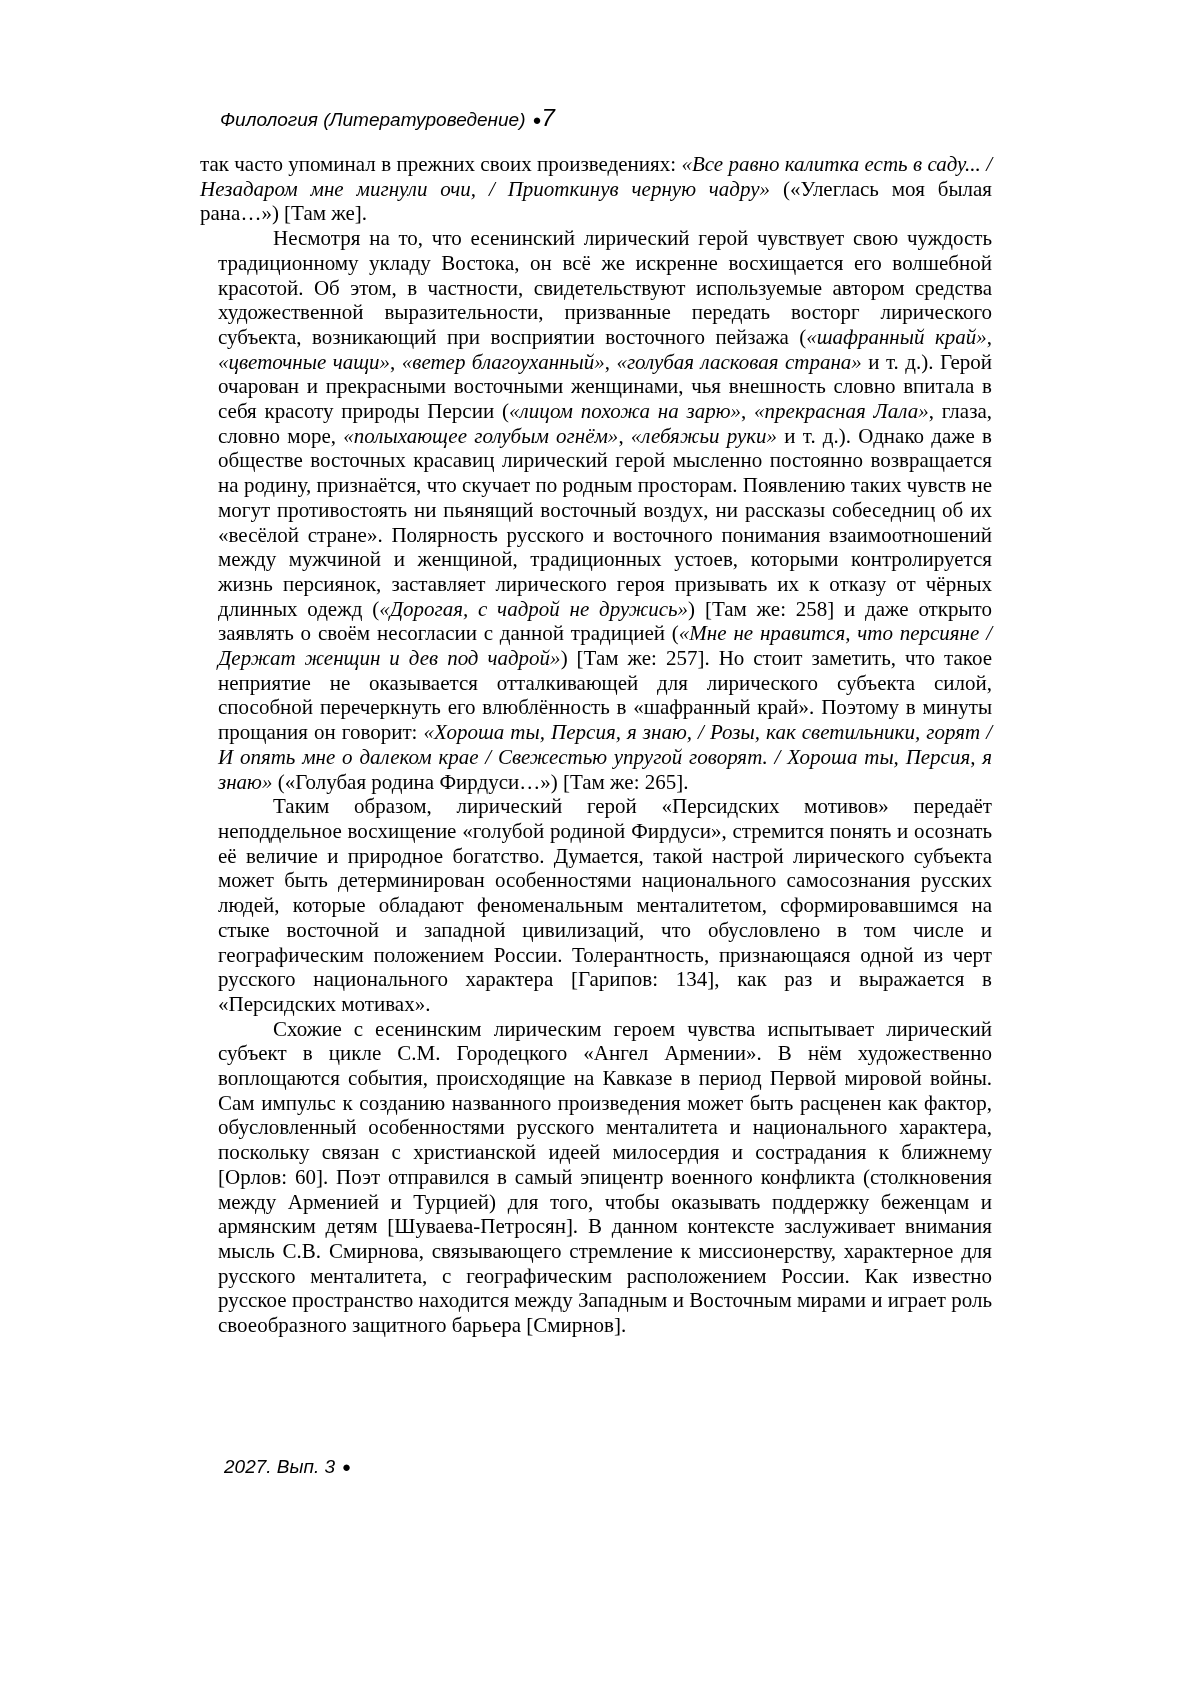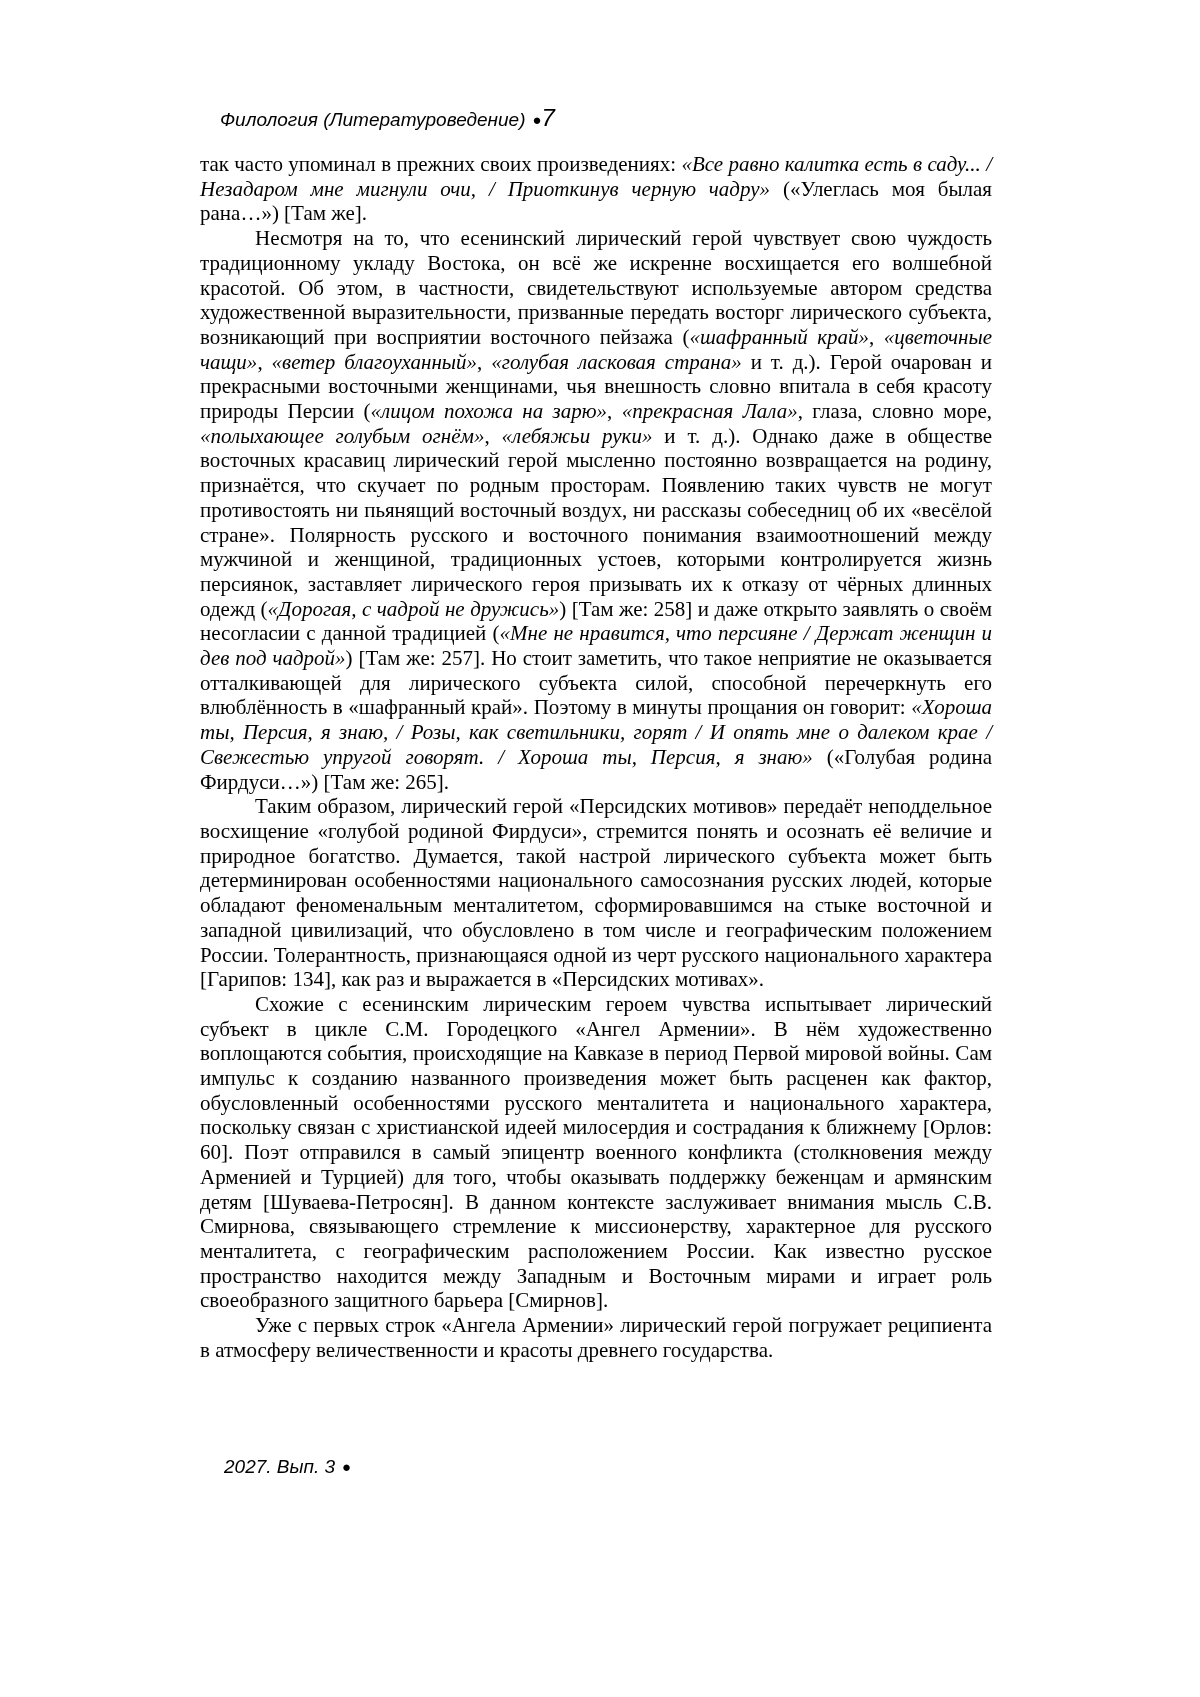--- a/index.html
+++ b/index.html
@@ -52,20 +52,21 @@
     font-size: 21px;
     line-height: 24.7px;
     text-align: justify;
   }
   .para {
     margin: 0;
     padding: 0;
   }
   .para.indent {
     text-indent: 55px;
+    margin-left: 18px;
   }
   .it {
     font-style: italic;
   }
   .page-footer {
     position: absolute;
     left: 200px;
     top: 1456px;
     font-family: "Liberation Sans", sans-serif;
     font-style: italic;
@@ -84,20 +85,19 @@
       <span>Филология (Литературоведение)</span><span class="bullet">●</span>
     </div>
     <div class="page-number">7</div>
   </div>
 
   <div class="article-body">
       <p class="para"><span>так часто упоминал в прежних своих произведениях: </span><span class="it">«Все равно калитка есть в саду... / Незадаром мне мигнули очи, / Приоткинув черную чадру»</span><span> («Улеглась моя былая рана…») [Там же].</span></p>
       <p class="para indent"><span>Несмотря на то, что есенинский лирический герой чувствует свою чуждость традиционному укладу Востока, он всё же искренне восхищается его волшебной красотой. Об этом, в частности, свидетельствуют используемые автором средства художественной выразительности, призванные передать восторг лирического субъекта, возникающий при восприятии восточного пейзажа (</span><span class="it">«шафранный край»</span><span>, </span><span class="it">«цветочные чащи»</span><span>, </span><span class="it">«ветер благоуханный»</span><span>, </span><span class="it">«голубая ласковая страна»</span><span> и т. д.). Герой очарован и прекрасными восточными женщинами, чья внешность словно впитала в себя красоту природы Персии (</span><span class="it">«лицом похожа на зарю»</span><span>, </span><span class="it">«прекрасная Лала»</span><span>, глаза, словно море, </span><span class="it">«полыхающее голубым огнём»</span><span>, </span><span class="it">«лебяжьи руки»</span><span> и т. д.). Однако даже в обществе восточных красавиц лирический герой мысленно постоянно возвращается на родину, признаётся, что скучает по родным просторам. Появлению таких чувств не могут противостоять ни пьянящий восточный воздух, ни рассказы собеседниц об их «весёлой стране». Полярность русского и восточного понимания взаимоотношений между мужчиной и женщиной, традиционных устоев, которыми контролируется жизнь персиянок, заставляет лирического героя призывать их к отказу от чёрных длинных одежд (</span><span class="it">«Дорогая, с чадрой не дружись»</span><span>) [Там же: 258] и даже открыто заявлять о своём несогласии с данной традицией (</span><span class="it">«Мне не нравится, что персияне / Держат женщин и дев под чадрой»</span><span>) [Там же: 257]. Но стоит заметить, что такое неприятие не оказывается отталкивающей для лирического субъекта силой, способной перечеркнуть его влюблённость в «шафранный край». Поэтому в минуты прощания он говорит: </span><span class="it">«Хороша ты, Персия, я знаю, / Розы, как светильники, горят / И опять мне о далеком крае / Свежестью упругой говорят. / Хороша ты, Персия, я знаю»</span><span> («Голубая родина Фирдуси…») [Там же: 265].</span></p>
       <p class="para indent"><span>Таким образом, лирический герой «Персидских мотивов» передаёт неподдельное восхищение «голубой родиной Фирдуси», стремится понять и осознать её величие и природное богатство. Думается, такой настрой лирического субъекта может быть детерминирован особенностями национального самосознания русских людей, которые обладают феноменальным менталитетом, сформировавшимся на стыке восточной и западной цивилизаций, что обусловлено в том числе и географическим положением России. Толерантность, признающаяся одной из черт русского национального характера [Гарипов: 134], как раз и выражается в «Персидских мотивах».</span></p>
       <p class="para indent"><span>Схожие с есенинским лирическим героем чувства испытывает лирический субъект в цикле С.М. Городецкого «Ангел Армении». В нём художественно воплощаются события, происходящие на Кавказе в период Первой мировой войны. Сам импульс к созданию названного произведения может быть расценен как фактор, обусловленный особенностями русского менталитета и национального характера, поскольку связан с христианской идеей милосердия и сострадания к ближнему [Орлов: 60]. Поэт отправился в самый эпицентр военного конфликта (столкновения между Арменией и Турцией) для того, чтобы оказывать поддержку беженцам и армянским детям [Шуваева-Петросян]. В данном контексте заслуживает внимания мысль С.В. Смирнова, связывающего стремление к миссионерству, характерное для русского менталитета, с географическим расположением России. Как известно русское пространство находится между Западным и Восточным мирами и играет роль своеобразного защитного барьера [Смирнов].</span></p>
-      <p class="para indent"><span>Уже с первых строк «Ангела Армении» лирический герой погружает реципиента в атмосферу величественности и красоты древнего государства.</span></p>
     </div>
 
   <div class="page-footer">
     <span>2027. Вып. 3</span><span class="bullet">●</span>
   </div>
 
 </div>
 
 </body></html>

